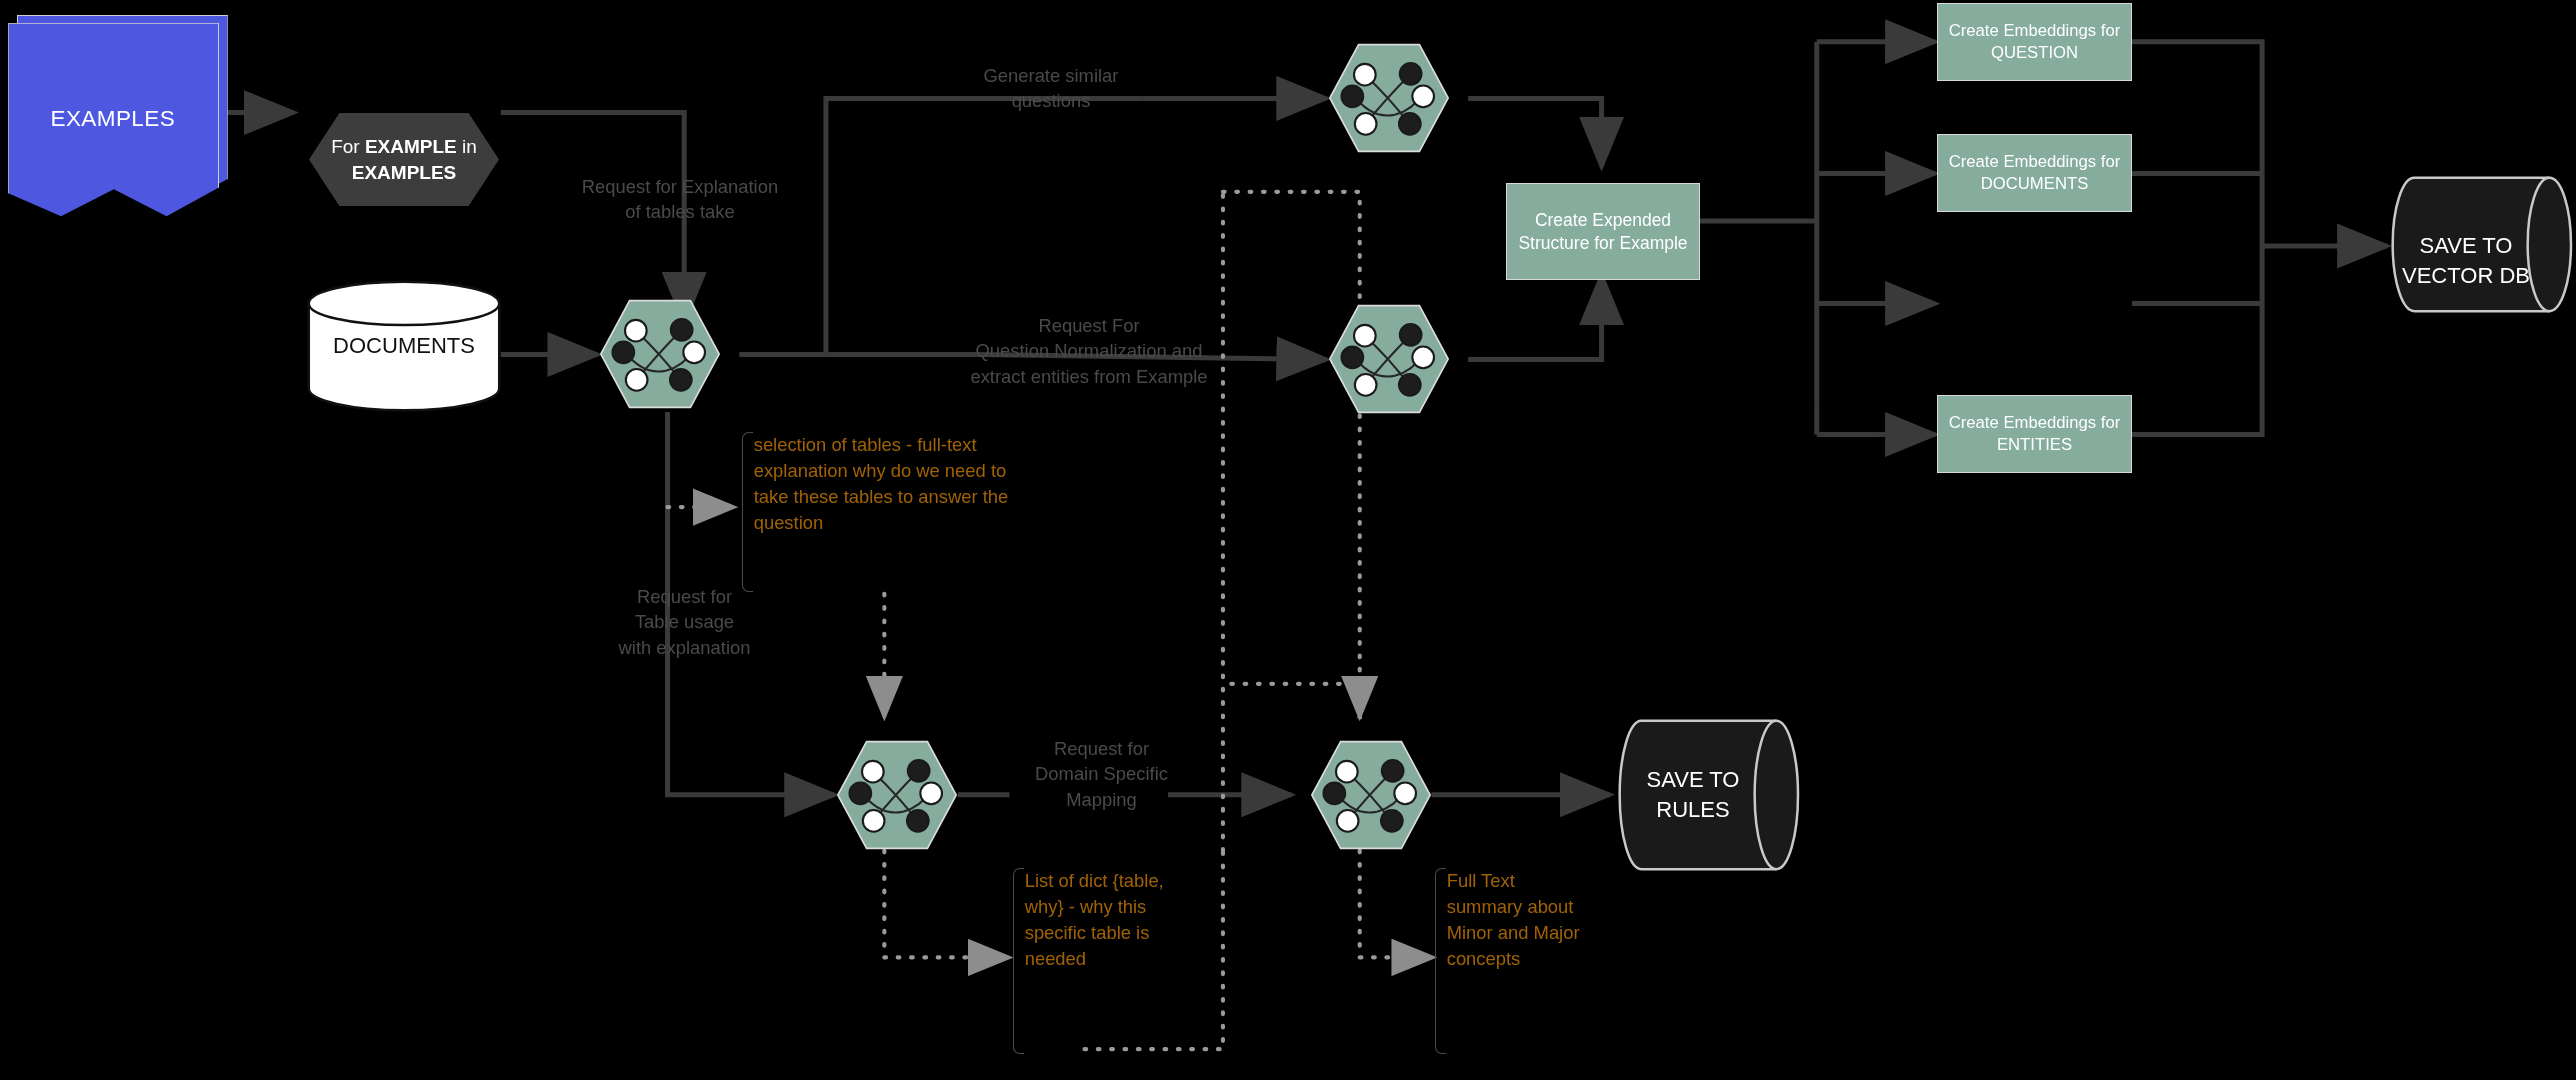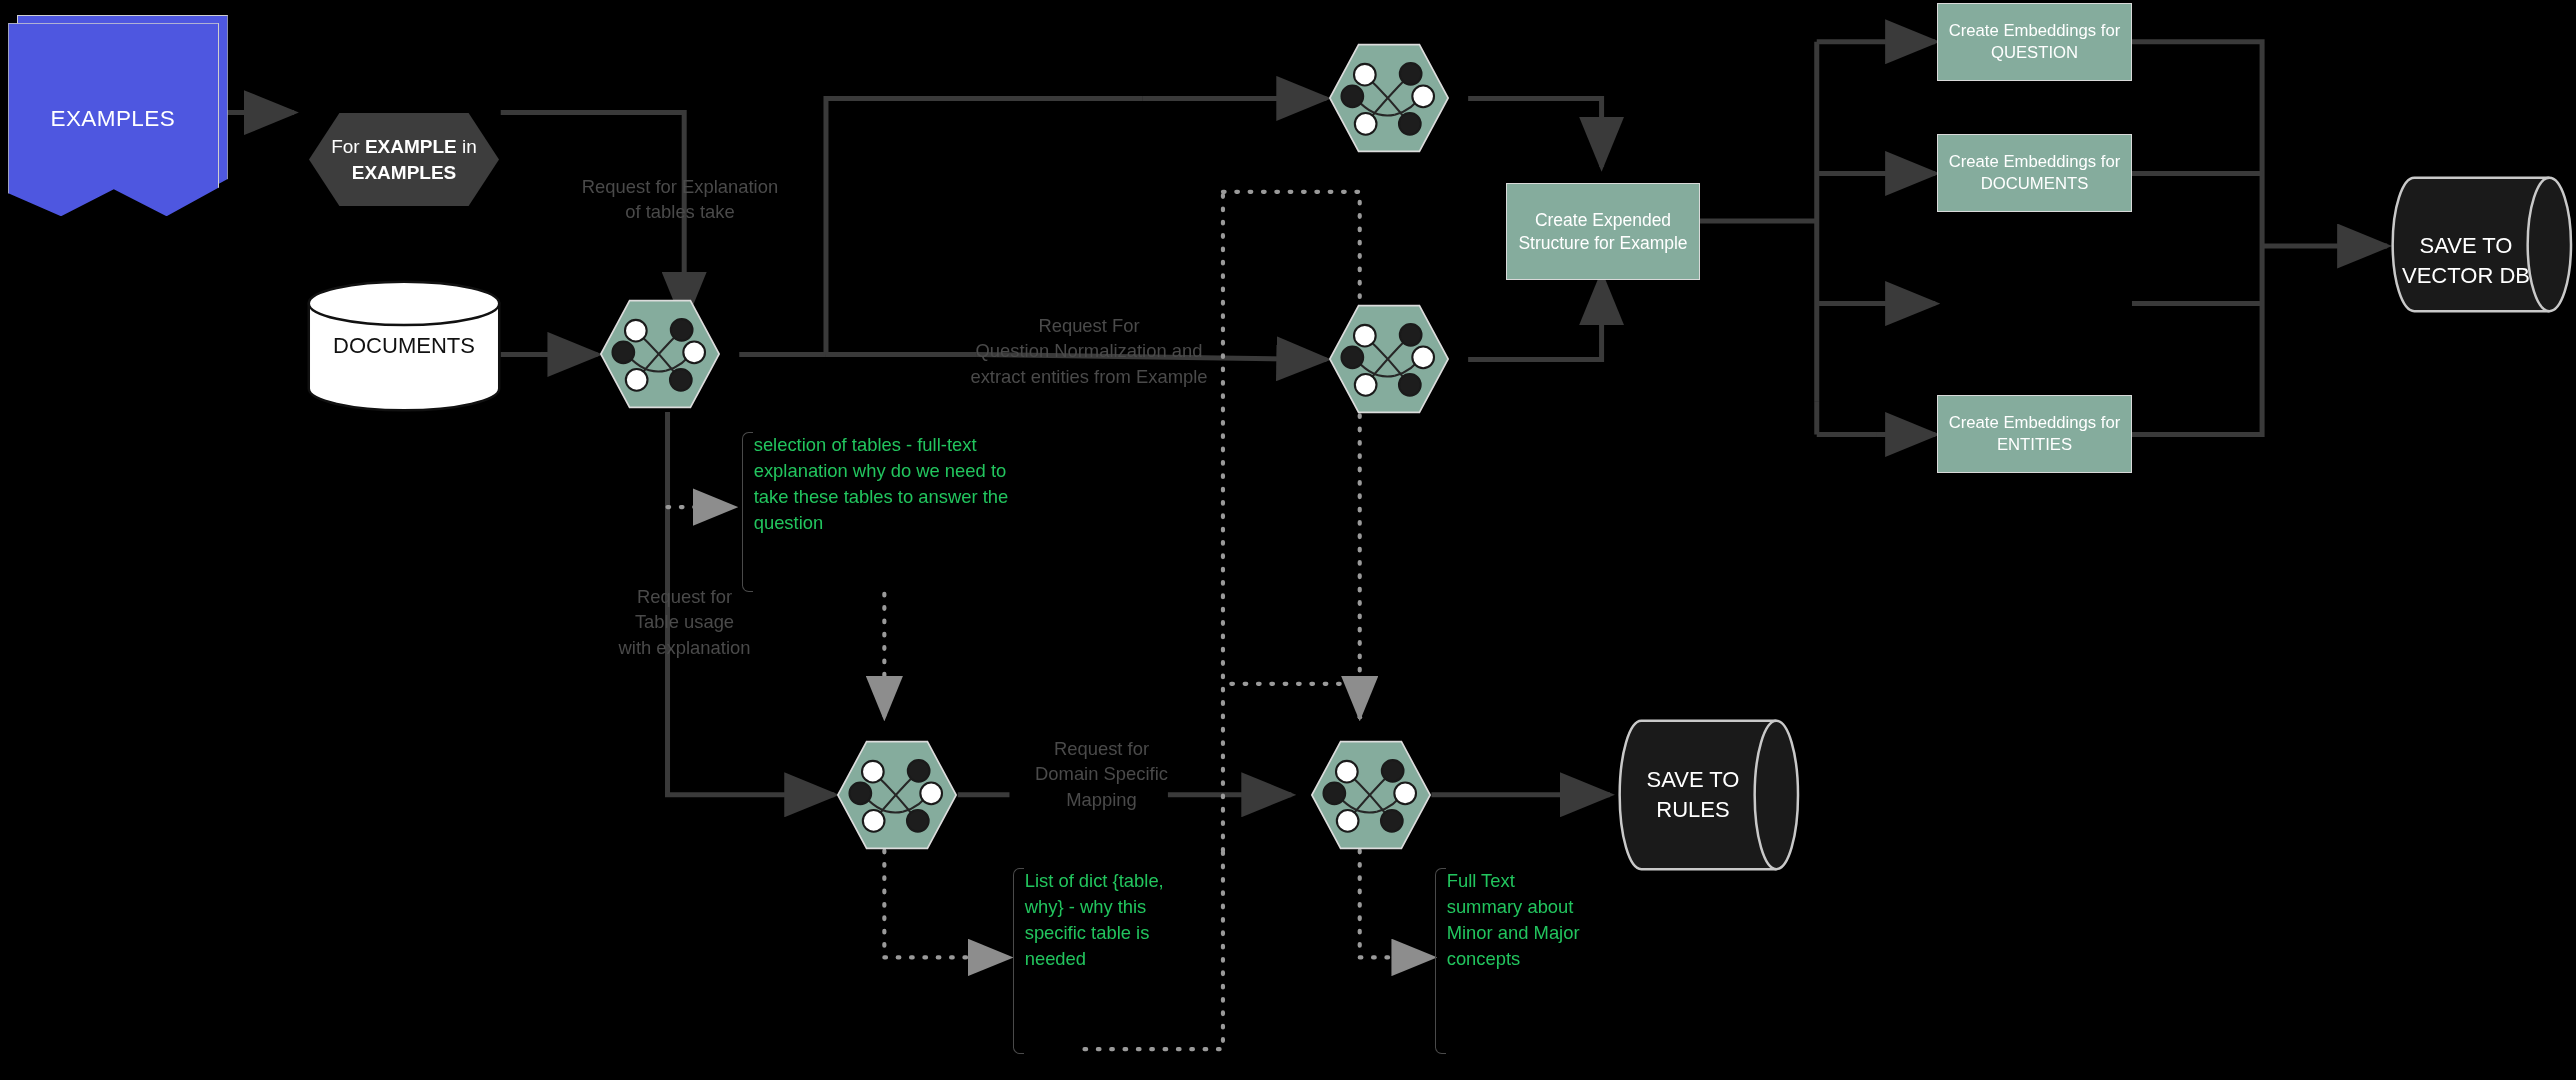--- a/index.html
+++ b/index.html
@@ -58,21 +58,21 @@
   .cylw .txt{color:#111;font-size:22px;padding-right:0;}
 
   
   .elabel{
     position:absolute;color:#4a4a4a;font-size:18.4px;line-height:1.38;
     text-align:center;white-space:pre-line;
   }
 
   
   .note{
-    position:absolute;color:#22c55e;font-size:18.4px;line-height:1.42;
+    position:absolute;color:#a16207;font-size:18.4px;line-height:1.42;
     padding-left:11.7px;box-sizing:border-box;
   }
   .note .brk{
     position:absolute;left:0;top:0;height:100%;width:10px;
     border-left:1.7px solid #4a4a4a;border-top:1.7px solid #4a4a4a;border-bottom:1.7px solid #4a4a4a;
     border-top-left-radius:6.7px;border-bottom-left-radius:6.7px;
   }
   svg.wires{position:absolute;left:0;top:0;width:2576px;height:1080px;pointer-events:none;}
 </style>
 </head>
@@ -290,20 +290,22 @@
     <svg width="185" height="152" viewBox="0 0 222 182">
       <path d="M28,2 L190,2 A26,89 0 0 1 190,180 L28,180 A26,89 0 0 1 28,2 Z" fill="#1a1a1a" stroke="#c9c9c9" stroke-width="3"></path>
       <path d="M190,2 A26,89 0 0 0 190,180" fill="none" stroke="#c9c9c9" stroke-width="3"></path>
     </svg>
     <div class="txt">SAVE TO RULES</div>
   </div>
 
   <div class="elabel" style="left:534px;top:174px;width:292px;">Request for Explanation
 of tables take</div>
 
+  <div class="elabel" style="left:934px;top:63px;width:234px;">Generate similar
+questions</div>
 
   <div class="elabel" style="left:843px;top:313px;width:492px;">Request For
 Question Normalization and
 extract entities from Example</div>
 
   <div class="elabel" style="left:576px;top:584px;width:217px;">Request for
 Table usage
 with explanation</div>
 
   <div class="elabel" style="left:989px;top:736px;width:225px;">Request for

